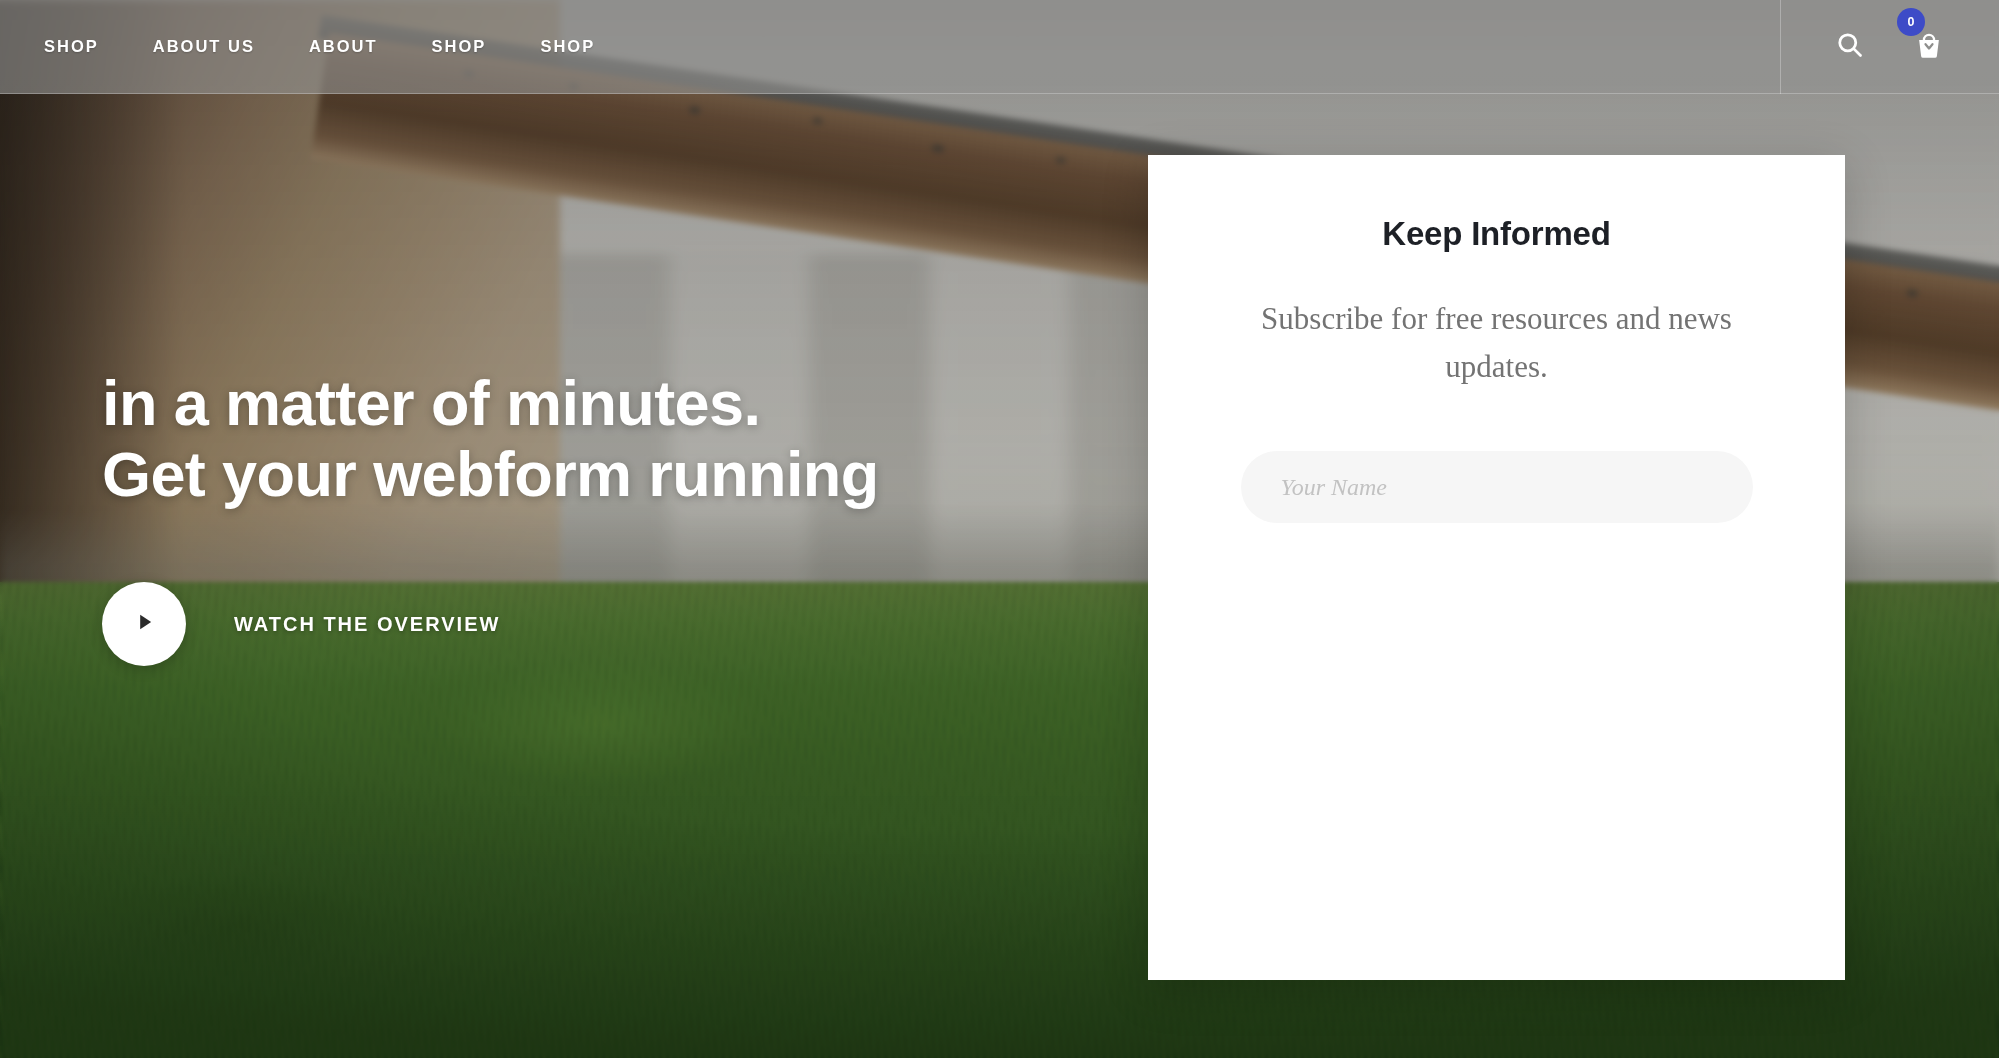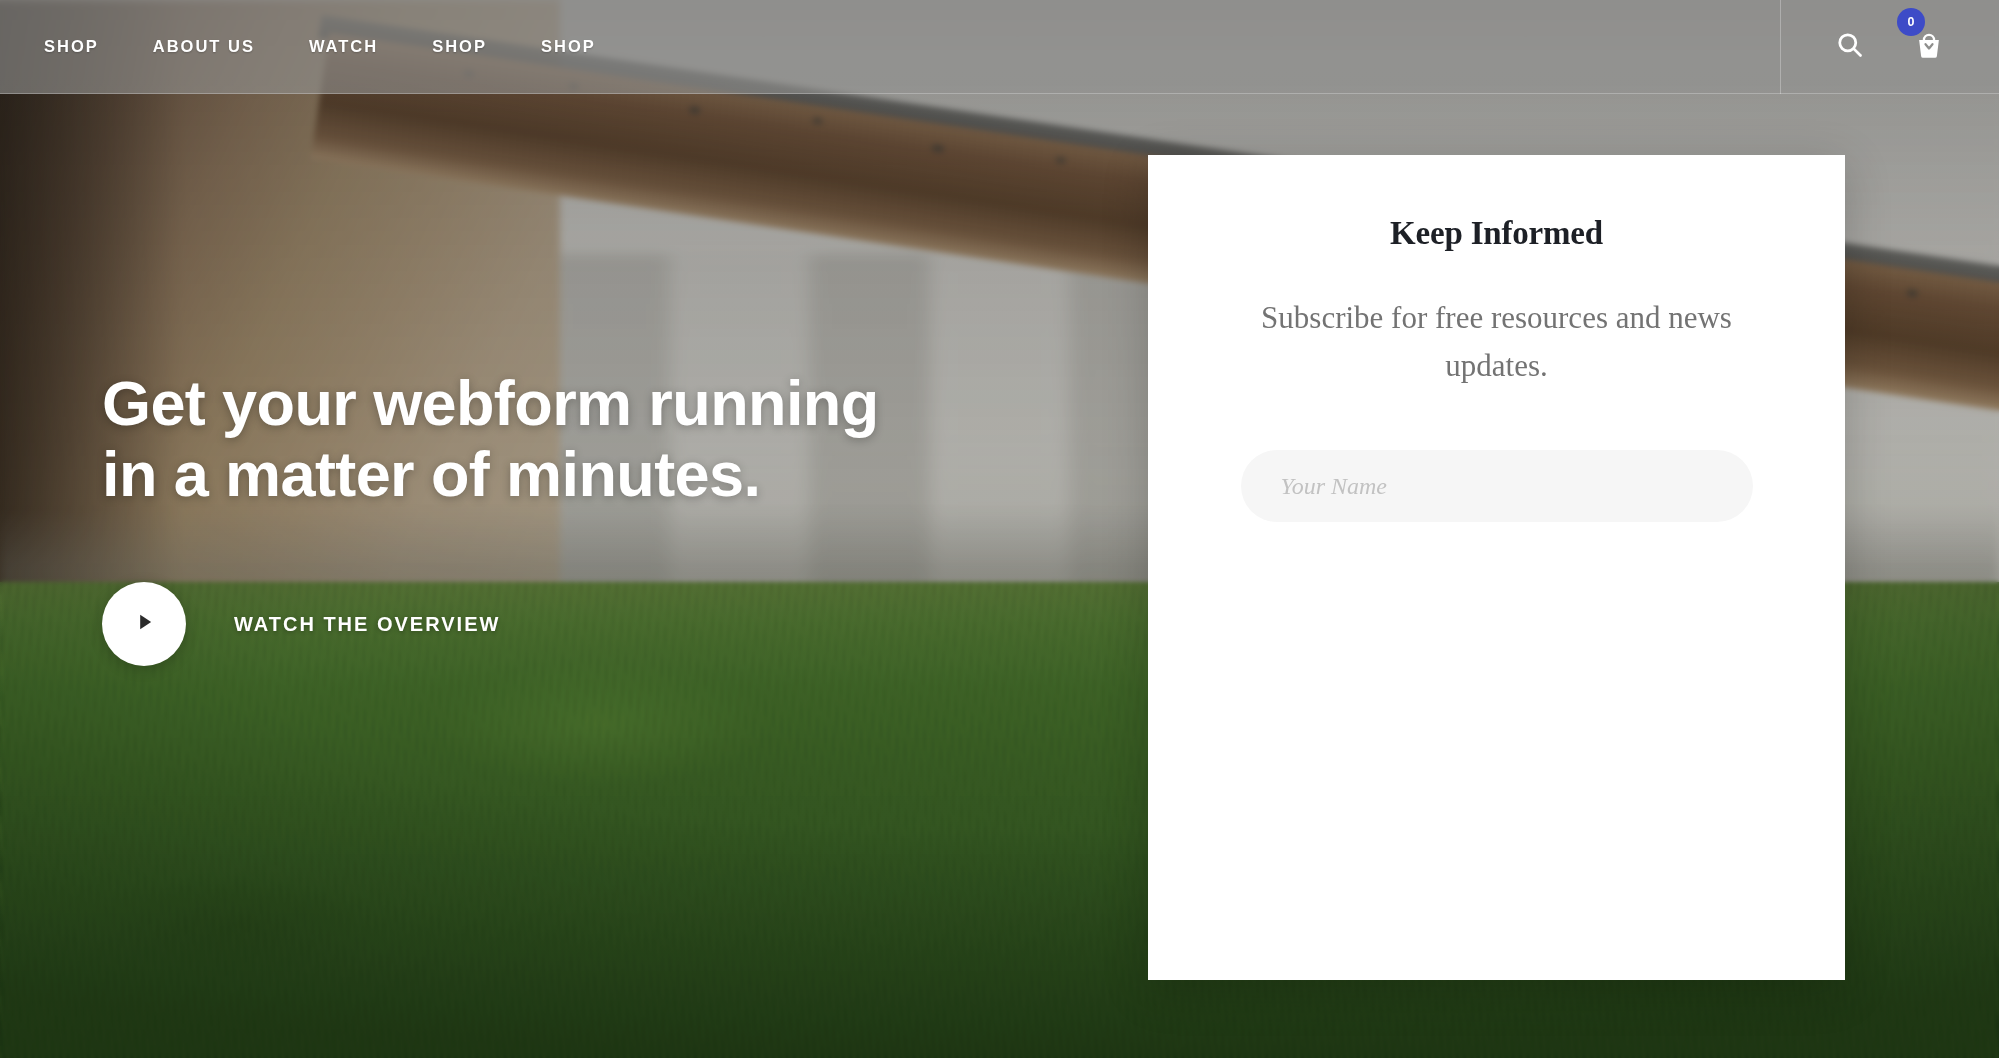--- a/index.html
+++ b/index.html
@@ -305,21 +305,20 @@
     display:flex; flex-direction:column; align-items:center;
   }
 
   .card-title {
     margin-top:60px;
     font-size:33px;
     font-weight:700;
     color:#1d2026;
     letter-spacing:-0.2px;
     text-align:center;
-    font-family:Liberation Serif, serif;
   }
 
   .card-subtitle {
     margin-top:42px;
     width:500px;
     font-family:"Liberation Serif", serif;
     font-size:31px;
     line-height:1.55;
     color:#737373;
     text-align:center;
@@ -384,21 +383,21 @@
     <div class="bg-grass-vign"></div>
     <div class="hero-blur"></div>
     <div class="hero-tint"></div>
   </div>
 
   <header class="site-header">
 
     <nav class="main-nav">
       <a class="nav-link" href="#">SHOP</a>
       <a class="nav-link" href="#">ABOUT US</a>
-      <a class="nav-link" href="#">WATCH</a>
+      <a class="nav-link" href="#">ABOUT</a>
       <a class="nav-link" href="#">SHOP</a>
       <a class="nav-link" href="#">SHOP</a>
     </nav>
 
     <div class="header-right">
       <div class="header-divider"></div>
 
       <button class="icon-btn search-icon-wrap">
         <span>
           <svg width="30" height="30" viewBox="0 0 24 24" fill="none" stroke="#ffffff" stroke-width="2.2" stroke-linecap="round">
@@ -416,22 +415,22 @@
             <path d="M8.2 8.2a3.8 3.8 0 0 1 7.6 0" fill="none" stroke="#ffffff" stroke-width="1.7" stroke-linecap="round"></path>
             <path d="M9.4 11.4l2.6 3.2 2.6-3.2" fill="none" stroke="#8f8f8d" stroke-width="1.7" stroke-linecap="round" stroke-linejoin="round"></path>
           </svg>
         </span>
       </button>
     </div>
   </header>
 
   <div class="hero-copy">
     <h1 class="hero-heading">
+      <span class="line">in a matter of minutes.</span>
       <span class="line">Get your webform running</span>
-      <span class="line">in a matter of minutes.</span>
     </h1>
 
     <div class="watch-row">
       <span class="play-circle">
         <span>
           <svg width="26" height="26" viewBox="0 0 24 24">
             <path d="M8.5 5.4 L18.6 12 L8.5 18.6 Z" fill="#2b2b2b"></path>
           </svg>
         </span>
       </span>

